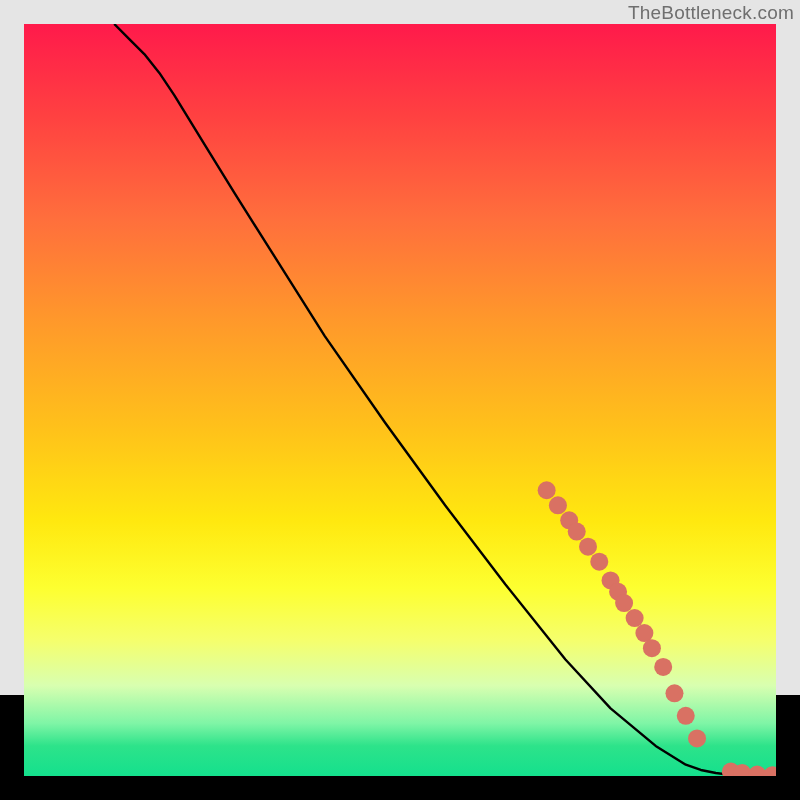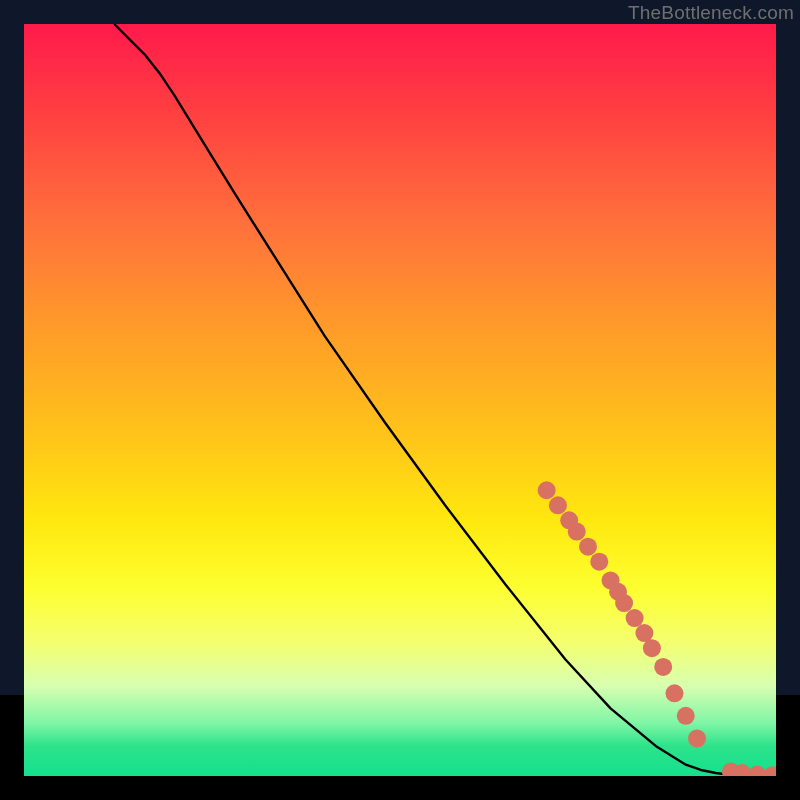--- a/index.html
+++ b/index.html
@@ -10,21 +10,21 @@
     background: #000;
     overflow: hidden;
     font-family: Arial, Helvetica, sans-serif;
   }
   .frame {
     position: absolute;
     top: 0;
     left: 0;
     width: 800px;
     height: 695px;
-    background: #0f172a;
+    background: #e5e5e5;
   }
   .plot-wrap {
     position: absolute;
     left: 24px;
     top: 24px;
     width: 752px;
     height: 752px;
   }
   .gradient-bg {
     position: absolute;

